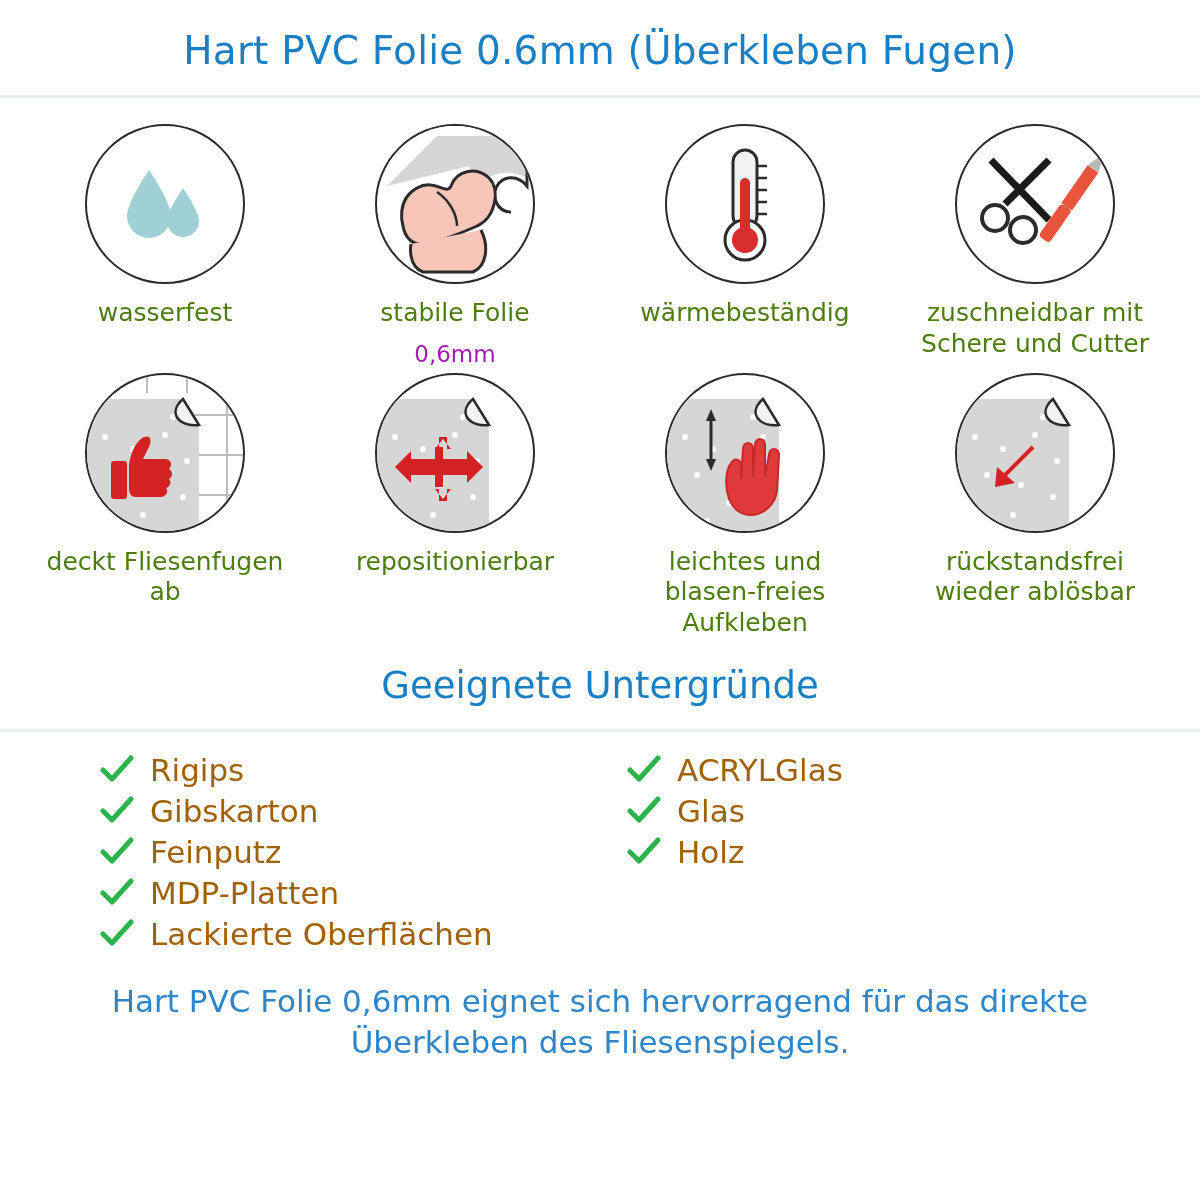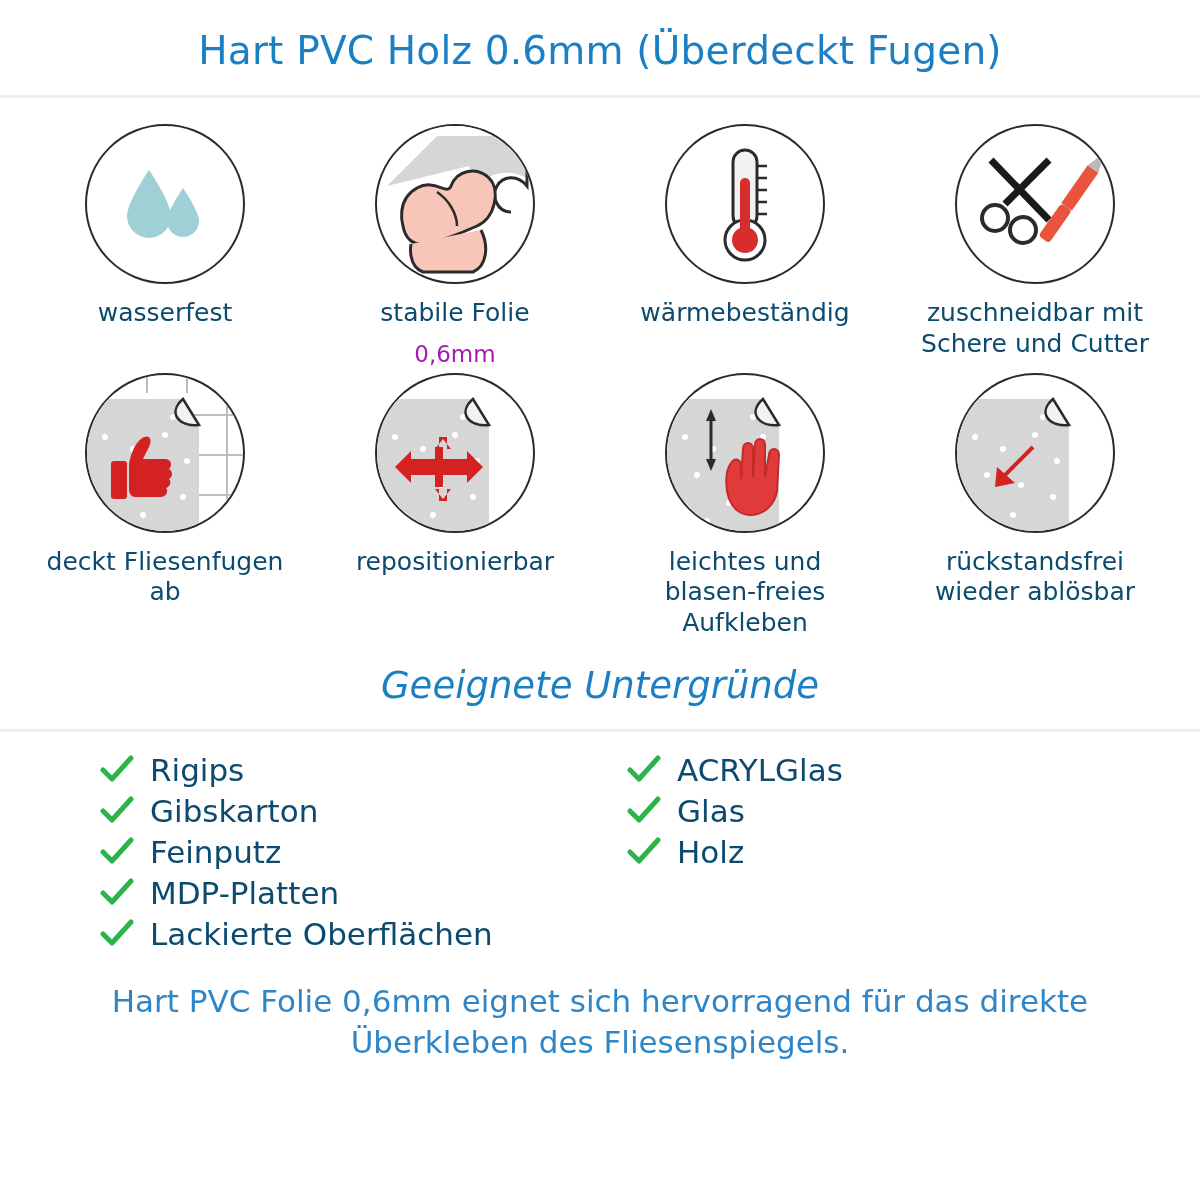--- a/index.html
+++ b/index.html
@@ -34,21 +34,20 @@
   }
   .rule {
     height: 3px;
     background: #eceff1;
     width: 100%;
   }
 
   .section-title-bar {
     text-align: center;
     padding: 26px 0 22px 0;
-    font-style: italic;
   }
   .section-title {
     font-size: 37px;
     color: #1b7fc4;
   }
 
   
   .features {
     display: grid;
     grid-template-columns: repeat(4, 1fr);
@@ -67,21 +66,21 @@
     border: 2px solid #2b2b2b;
     overflow: hidden;
     position: relative;
     background: #fff;
   }
   .feat-label {
     margin-top: 14px;
     text-align: center;
     font-size: 25px;
     line-height: 1.22;
-    color: #0c4a6e;
+    color: #4d7c0f;
     max-width: 250px;
   }
   .sub-label {
     font-size: 23px;
     color: #a21caf;
     margin-top: 12px;
   }
 
   
   .substrates {
@@ -90,21 +89,21 @@
     padding: 18px 100px 0 100px;
     column-gap: 10px;
     row-gap: 2px;
   }
   .sub-item {
     display: flex;
     align-items: center;
     gap: 16px;
     font-size: 31px;
     line-height: 1.32;
-    color: #0c4a6e;
+    color: #a16207;
   }
   .check {
     width: 34px;
     height: 30px;
     flex: 0 0 auto;
     display: block;
   }
   .col-right .sub-item { padding-left: 22px; }
 
   .footnote {
@@ -114,21 +113,21 @@
     line-height: 1.35;
     padding: 26px 60px 0 60px;
   }
 </style>
 </head>
 <body>
 
 <div class="page">
 
   <div class="title-bar">
-    <div class="title">Hart PVC Holz 0.6mm (Überdeckt Fugen)</div>
+    <div class="title">Hart PVC Folie 0.6mm (Überkleben Fugen)</div>
   </div>
   <div class="rule"></div>
 
   <div class="features">
 
     <div class="feature">
       <div class="circle">
         <svg viewBox="0 0 156 156" width="156" height="156">
           <path d="M62 44 C62 44 40 76 40 90 a22 22 0 0 0 44 0 C84 76 62 44 62 44 Z" fill="#9fd0d6"></path>
           <path d="M96 62 C96 62 80 85 80 95 a16 16 0 0 0 32 0 C112 85 96 62 96 62 Z" fill="#9fd0d6"></path>

